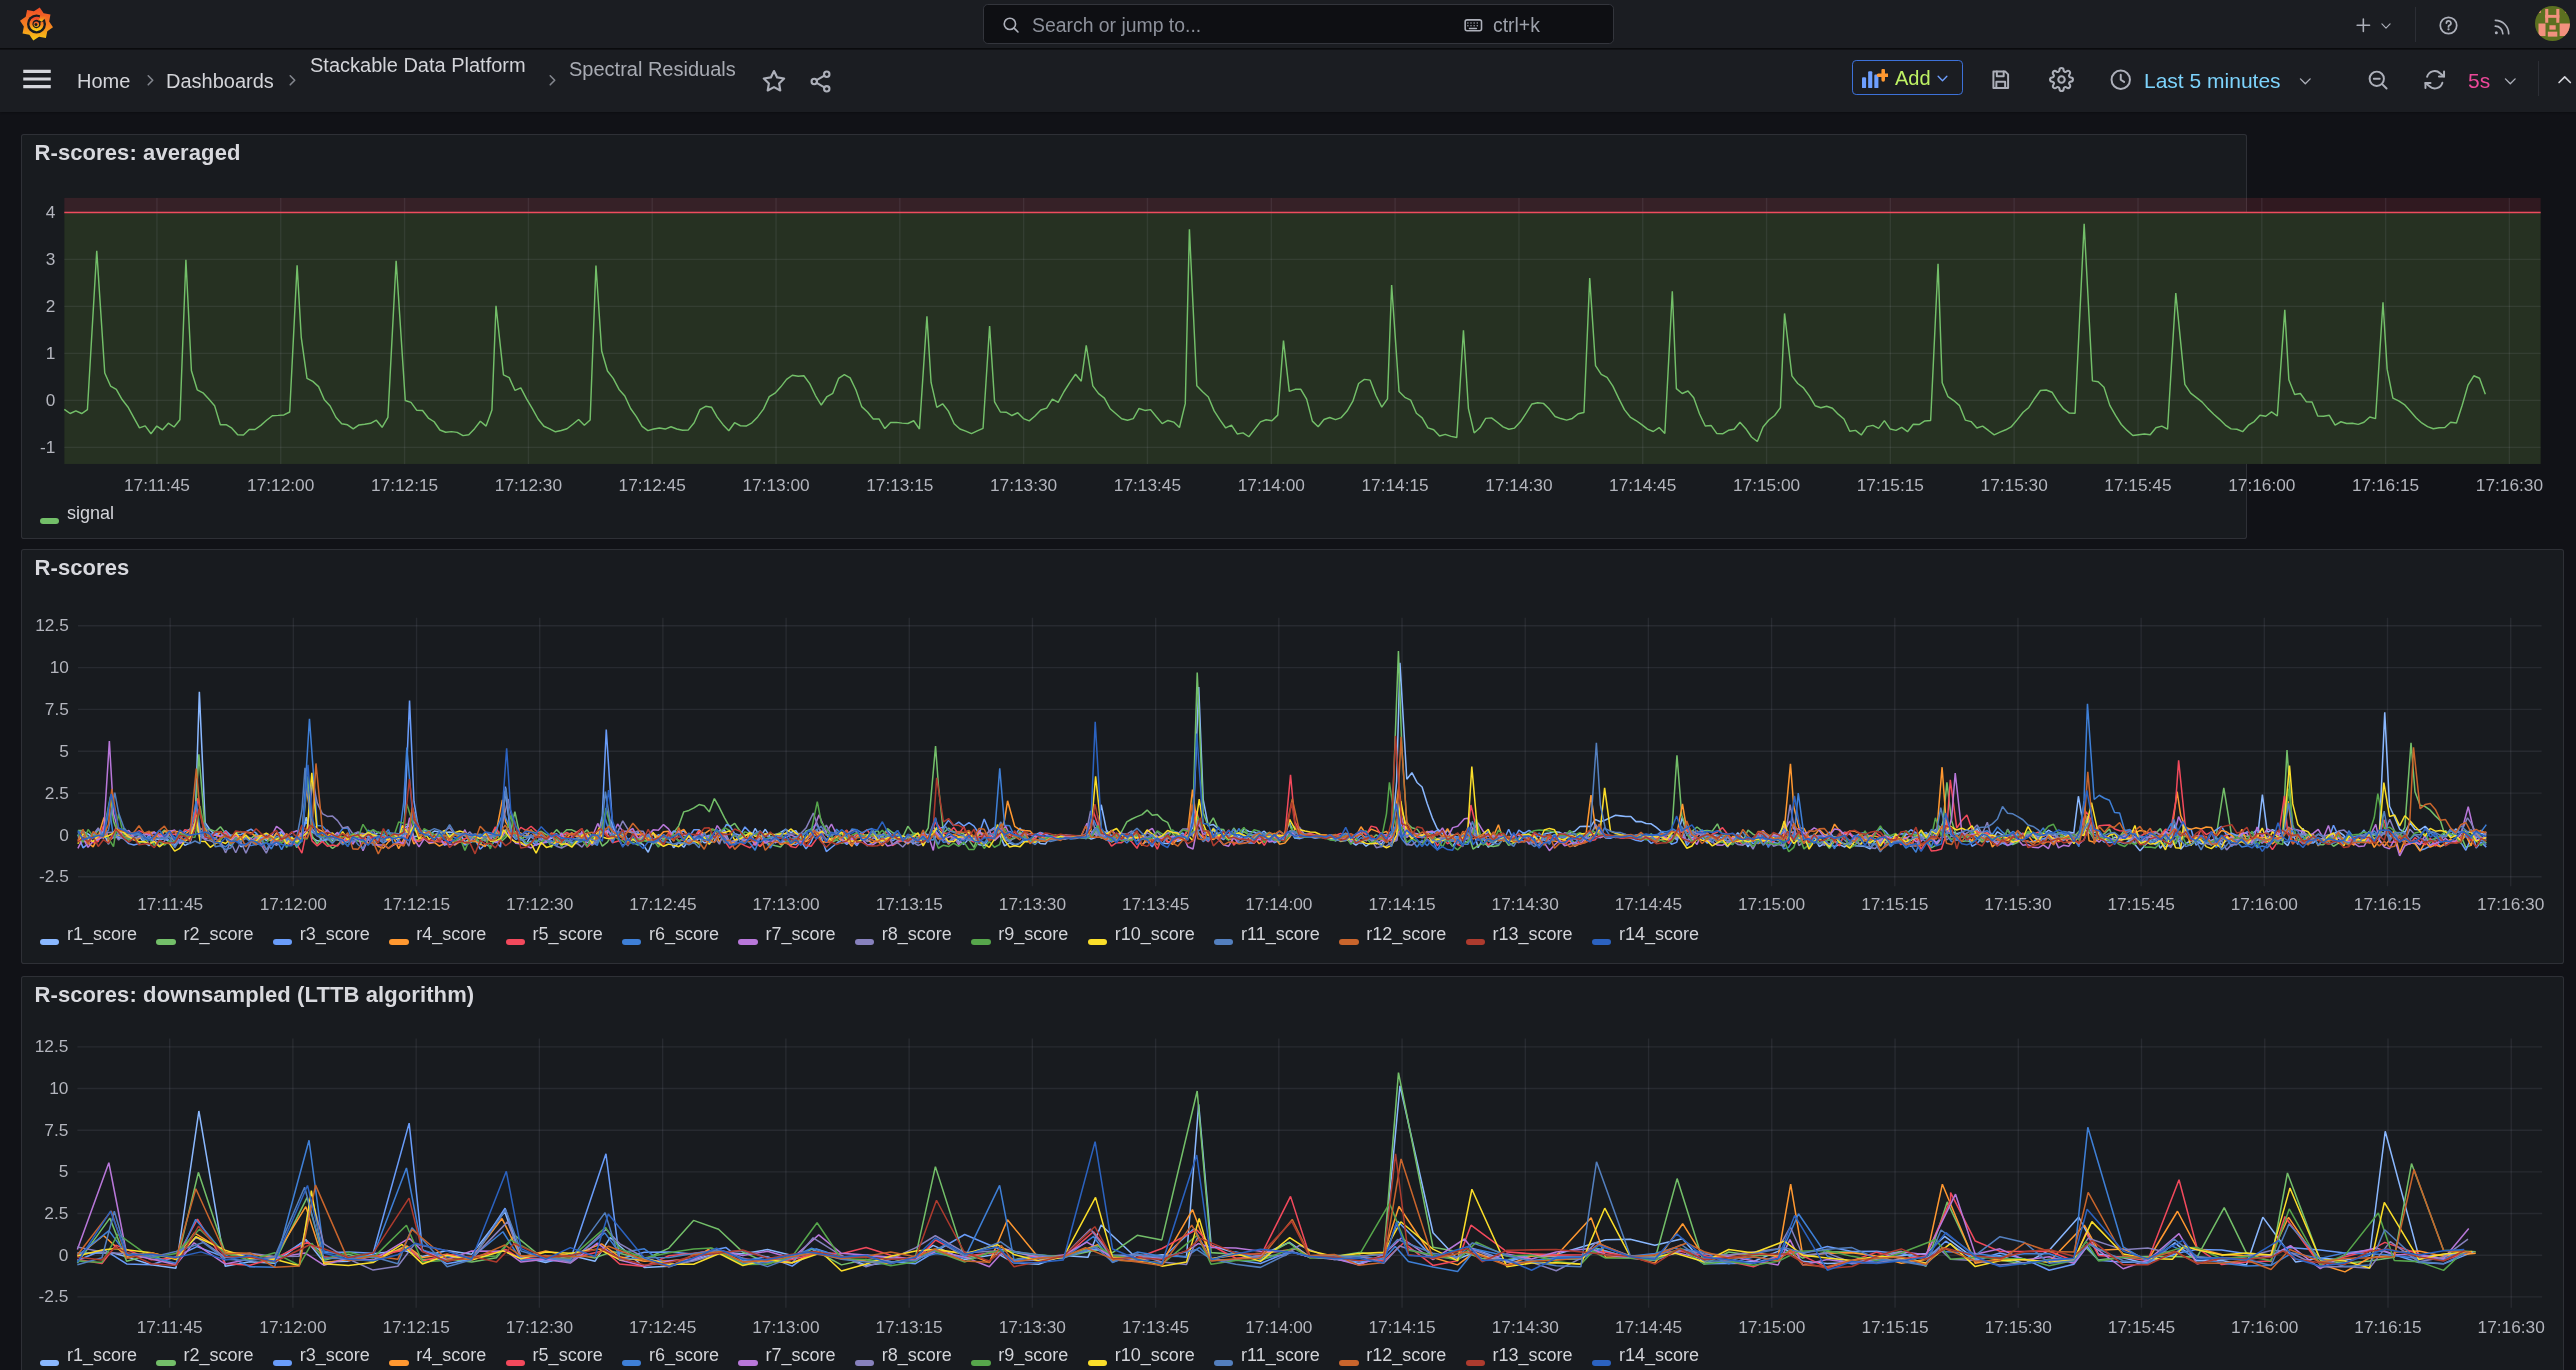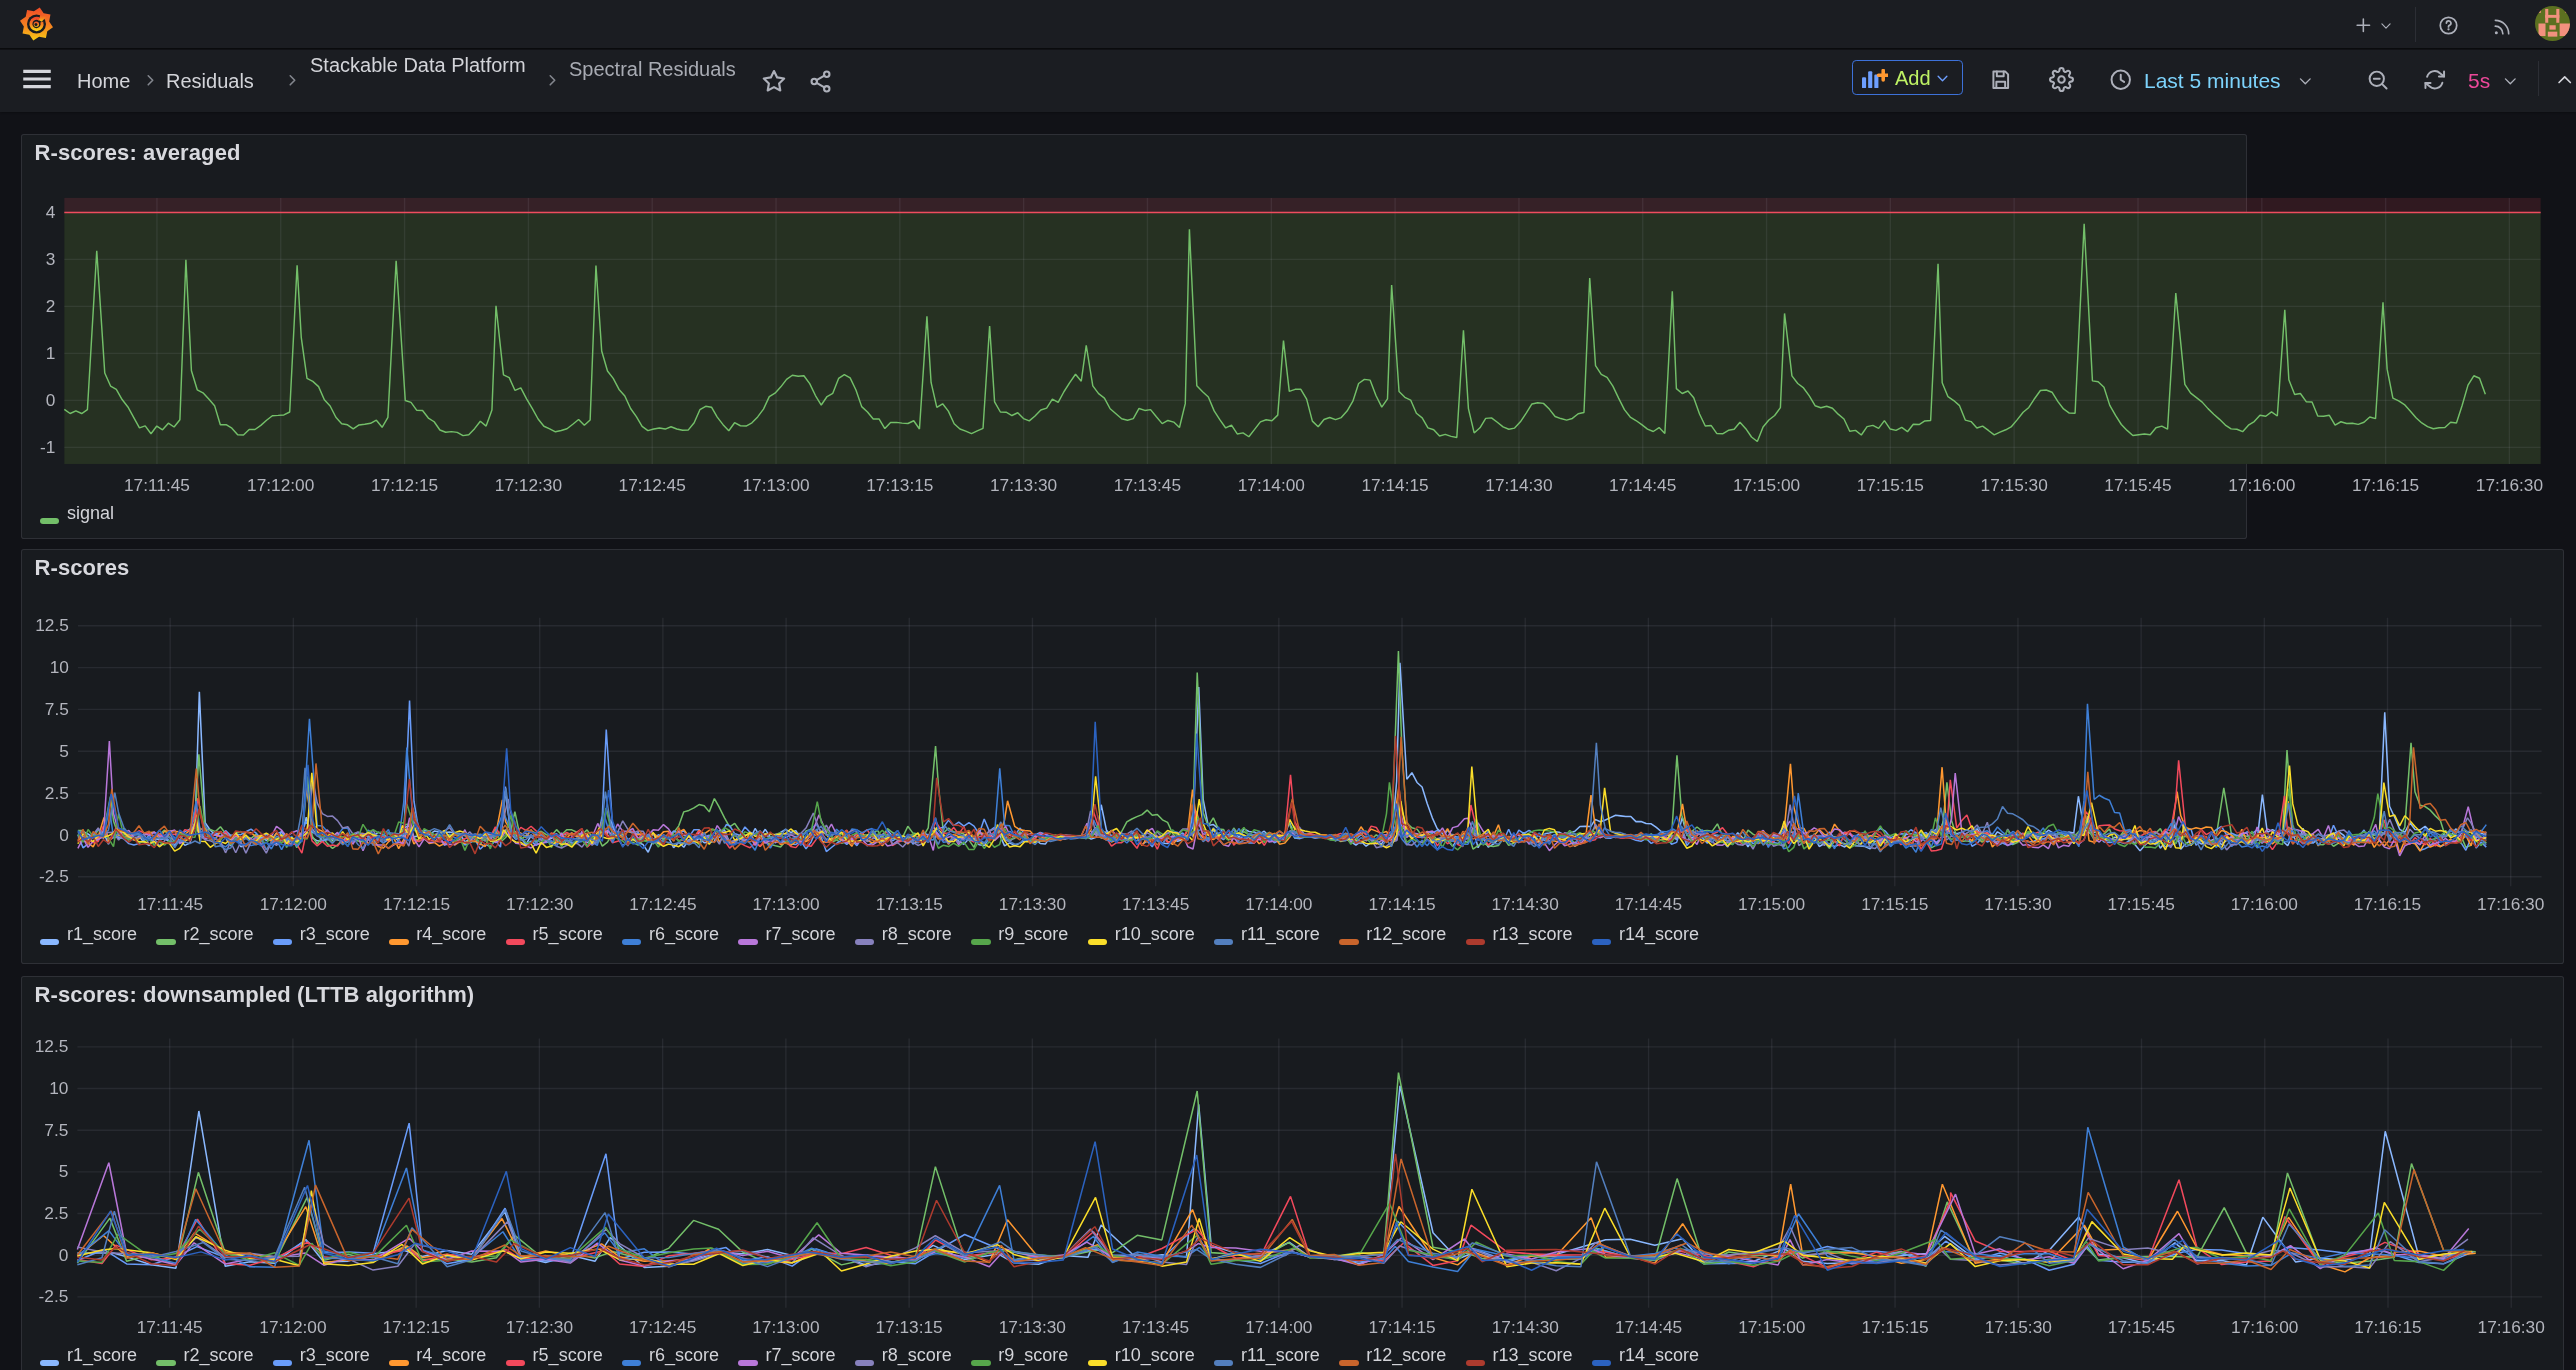--- a/index.html
+++ b/index.html
@@ -29,20 +29,32 @@
           <stop offset="1" stop-color="#F7CB15"></stop>
         </linearGradient>
       </defs>
 <path fill="url(#lg)" d="M28.7 2.0 L34.4 10.3 L44.3 12.3 L42.4 22.3 L48.0 30.7 L39.7 36.4 L37.7 46.3 L27.7 44.4 L19.3 50.0 L13.6 41.7 L3.7 39.7 L5.6 29.7 L-0.0 21.3 L8.3 15.6 L10.3 5.7 L20.3 7.6 Z"></path>
 <circle cx="24" cy="26" r="13.8" fill="#181b20"></circle>
 <path fill="none" stroke="url(#lg)" stroke-width="4.4" d="M28.7 19.3 a8.2 8.2 0 1 0 3.0 3.9"></path>
 <path fill="url(#lg)" d="M27.6 20.4 L29.8 11.2 L37.8 15.8 L31.6 22.8 Z"></path>
 <circle cx="23.8" cy="26.2" r="3.9" fill="url(#lg)"></circle>
 <circle cx="23.2" cy="26.8" r="2.2" fill="#181b20"></circle>
 </svg>
+<div style="position:absolute;left:983px;top:3.5px;width:631px;height:40px;background:#0e0f13;border:0.7px solid #33353c;border-radius:4.8px;">
+<svg style="position:absolute;left:16.6px;top:10.4px" width="19.4" height="19.4" viewBox="0 0 24 24">
+        <circle cx="11" cy="11" r="7" fill="none" stroke="#adb0ba" stroke-width="2" stroke-linecap="round" stroke-linejoin="round"></circle>
+        <path d="M16.2 16.2L21 21" fill="none" stroke="#adb0ba" stroke-width="2" stroke-linecap="round" stroke-linejoin="round"></path>
+      </svg>
+<span style="position:absolute;left:48px;top:9px;font-size:19.4px;color:#8d919b">Search or jump to...</span>
+<svg style="position:absolute;left:480px;top:11px" width="18.7" height="18.7" viewBox="0 0 24 24">
+        <rect x="1.5" y="5" width="21" height="14" rx="2.5" fill="none" stroke="#adb0ba" stroke-width="2" stroke-linecap="round" stroke-linejoin="round"></rect>
+        <path d="M5 9h.01M9 9h.01M13 9h.01M17 9h.01M5 12.5h.01M9 12.5h.01M13 12.5h.01M17 12.5h.01M7 16h9" stroke="#adb0ba" stroke-width="1.8" fill="none" stroke-linecap="round"></path>
+      </svg>
+<span style="position:absolute;left:509px;top:9px;font-size:19.4px;color:#9da1ab">ctrl+k</span>
+</div>
 <svg style="position:absolute;left:2354px;top:16px" width="18.7" height="18.7" viewBox="0 0 24 24">
       <path d="M12 4v16M4 12h16" fill="none" stroke="#adb0ba" stroke-width="2" stroke-linecap="round" stroke-linejoin="round"></path>
     </svg>
     <svg style="position:absolute;left:2379px;top:19.4px" width="14" height="14" viewBox="0 0 24 24">
       <path d="M5 8.5l7 7 7-7" fill="none" stroke="#adb0ba" stroke-width="2" stroke-linecap="round" stroke-linejoin="round"></path>
     </svg>
     <div style="position:absolute;left:2415px;top:7px;width:1.4px;height:35px;background:#2c2e35"></div>
     <svg style="position:absolute;left:2438px;top:15px" width="21" height="21" viewBox="0 0 24 24">
       <circle cx="12" cy="12" r="9.4" fill="none" stroke="#adb0ba" stroke-width="2" stroke-linecap="round" stroke-linejoin="round"></circle>
       <path d="M9.6 9.2a2.6 2.6 0 1 1 3.4 2.6c-.7.25-1 .8-1 1.5v.3" fill="none" stroke="#adb0ba" stroke-width="2" stroke-linecap="round" stroke-linejoin="round"></path>
@@ -75,21 +87,21 @@
     </svg>
 </div>
 <div id="crumbbar"></div>
 <svg style="position:absolute;left:23px;top:68px" width="28" height="22" viewBox="0 0 40 32">
     <path d="M0 5h40M0 16h40M0 27h40" stroke="#d5d6dc" stroke-width="4.6" fill="none"></path>
   </svg>
 <span class="crumb" style="position:absolute;left:77px;top:70px">Home</span>
 <svg style="position:absolute;left:142px;top:72px" width="16.6" height="16.6" viewBox="0 0 24 24">
     <path d="M9 5.5l6.5 6.5L9 18.5" fill="none" stroke="#83868e" stroke-width="2.3" stroke-linecap="round" stroke-linejoin="round"></path>
   </svg>
-<span class="crumb" style="position:absolute;left:166px;top:70px">Residuals</span>
+<span class="crumb" style="position:absolute;left:166px;top:70px">Dashboards</span>
 <svg style="position:absolute;left:284px;top:72px" width="16.6" height="16.6" viewBox="0 0 24 24">
     <path d="M9 5.5l6.5 6.5L9 18.5" fill="none" stroke="#83868e" stroke-width="2.3" stroke-linecap="round" stroke-linejoin="round"></path>
   </svg>
 <span class="crumb" style="position:absolute;left:310px;top:54px">Stackable Data Platform</span>
 <svg style="position:absolute;left:544px;top:72px" width="16.6" height="16.6" viewBox="0 0 24 24">
     <path d="M9 5.5l6.5 6.5L9 18.5" fill="none" stroke="#83868e" stroke-width="2.3" stroke-linecap="round" stroke-linejoin="round"></path>
   </svg>
 <span class="crumb dim2" style="position:absolute;left:569px;top:58px">Spectral Residuals</span>
 <svg style="position:absolute;left:761px;top:68px" width="26" height="26" viewBox="0 0 24 24">
     <path d="M12 2.8l2.9 5.9 6.5.95-4.7 4.58 1.1 6.47L12 17.65 6.2 20.7l1.1-6.47L2.6 9.65l6.5-.95z" fill="none" stroke="#adb0ba" stroke-width="2" stroke-linecap="round" stroke-linejoin="round"></path>

